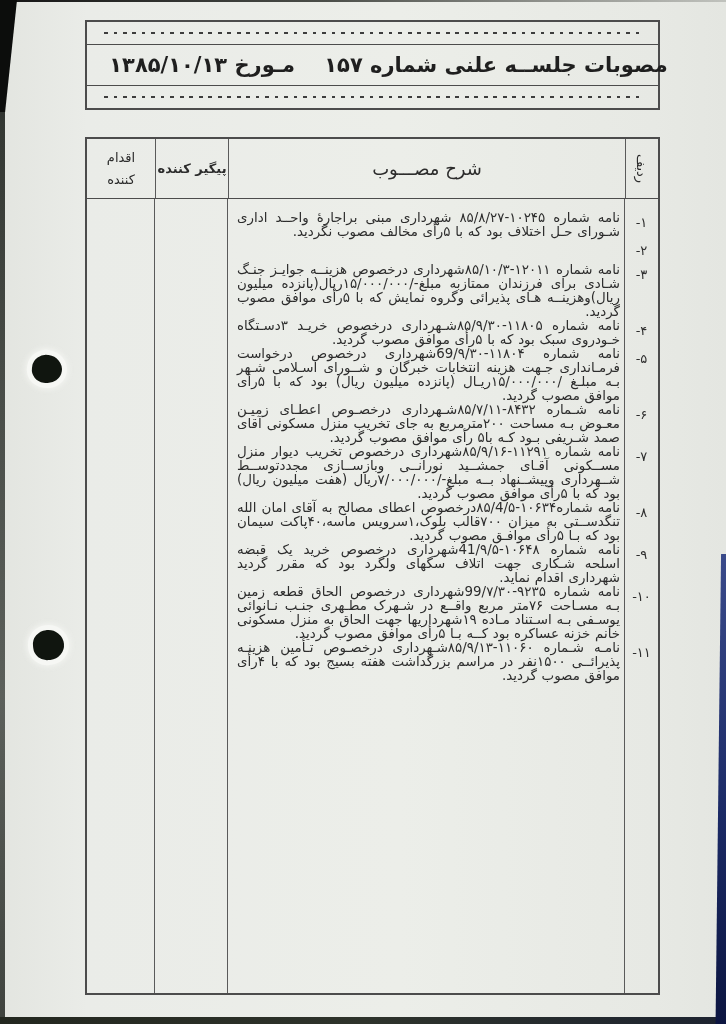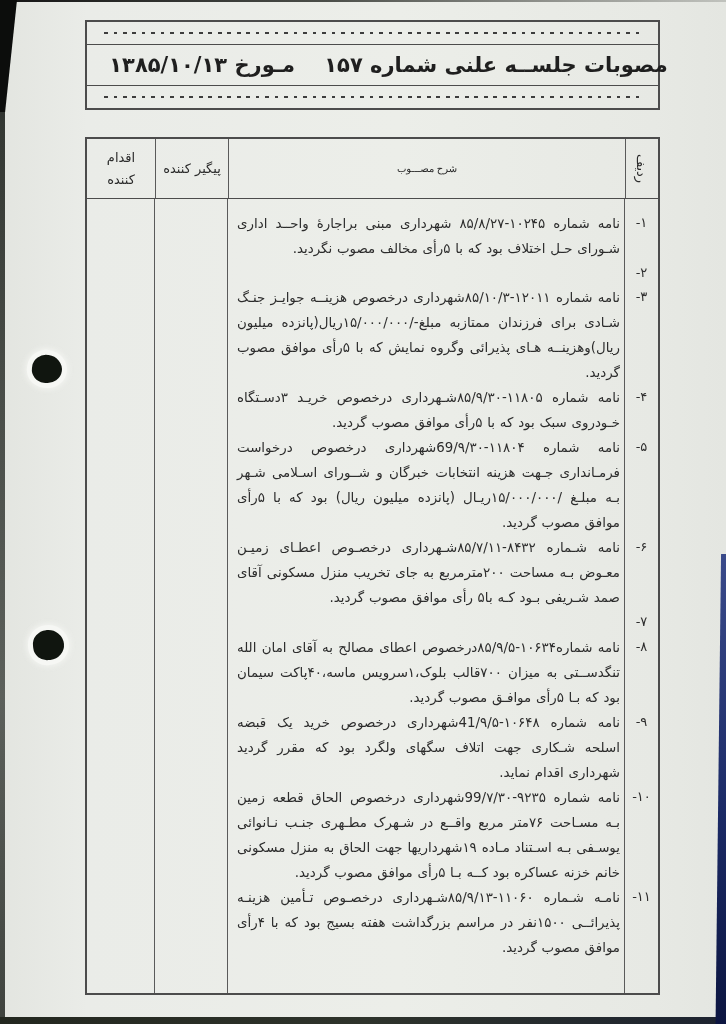--- a/index.html
+++ b/index.html
@@ -40,33 +40,33 @@
     display:flex;align-items:center;justify-content:center;}
   .doc-title{font-size:21px;font-weight:bold;color:#1f1f1f;white-space:pre;letter-spacing:.2px;margin-left:32px;}
   
   .table{position:absolute;left:85px;top:137px;width:575px;height:858px;
     border:2px solid #4c4c4c;box-sizing:border-box;}
   .thead{display:flex;direction:rtl;height:60px;border-bottom:1.6px solid #4c4c4c;box-sizing:border-box;}
   .th{display:flex;align-items:center;justify-content:center;box-sizing:border-box;
     color:#2c2c2c;font-size:13.5px;text-align:center;}
   .th-radif{flex:0 0 33px;border-left:1.5px solid #5a5a5a;}
   .th-radif .rot{transform:rotate(90deg);white-space:nowrap;font-size:13px;}
-  .th-sharh{flex:0 0 397px;border-left:1.5px solid #5a5a5a;font-size:10px;letter-spacing:1px;font-family:Liberation Serif, serif;}
-  .th-peygir{flex:0 0 73px;border-left:1.5px solid #5a5a5a;font-size:13px;}
+  .th-sharh{flex:0 0 397px;border-left:1.5px solid #5a5a5a;font-size:18px;letter-spacing:1px;}
+  .th-peygir{flex:0 0 73px;border-left:1.5px solid #5a5a5a;font-size:13px;font-weight:bold;}
   .th-eqdam{flex:1 1 auto;font-size:13px;line-height:22px;padding:8px 6px;}
   .tbody{position:relative;height:794px;box-sizing:border-box;direction:rtl;}
   .vline{position:absolute;top:0;bottom:0;width:1.5px;background:#5a5a5a;}
   .vl-1{right:33px;}   
   .vl-2{right:430px;}  
   .vl-3{right:503px;}  
   .items{padding-top:12px;}
   .item{display:flex;direction:rtl;align-items:flex-start;}
   .item .num{flex:0 0 33px;text-align:center;font-size:13px;line-height:24.4px;color:#2e2e2e;}
   .item .txt{flex:0 0 397px;box-sizing:border-box;padding:0 5px 0 9px;
-    font-size:13.4px;line-height:25px;color:#2c2c2c;
+    font-size:13.4px;line-height:14px;color:#2c2c2c;
     text-align:justify;text-align-last:auto;word-spacing:.5px;}
 </style>
 </head>
 <body>
 
 <div class="scan">
 
   <div class="edge-top"></div>
   <div class="edge-left"></div>
   <div class="corner-wedge"></div>
@@ -120,24 +120,25 @@
           <div class="item">
             <div class="num">۵-</div>
             <div class="txt">نامه شماره ۱۱۸۰۴-69/۹/۳۰شهرداری درخصوص درخواست فرمـانداری جـهت هزینه انتخابات خبرگان و شــورای اسـلامی شـهر بـه مبلـغ /۱۵/۰۰۰/۰۰۰ریـال (پانزده میلیون ریال) بود که با ۵رأی موافق مصوب گردید.</div>
           </div>
           <div class="item">
             <div class="num">۶-</div>
             <div class="txt">نامه شـماره ۸۴۳۲-۸۵/۷/۱۱شـهرداری درخصـوص اعطـای زمیـن معـوض بـه مساحت ۲۰۰مترمربع به جای تخریب منزل مسکونی آقای صمد شـریفی بـود کـه با۵ رأی موافق مصوب گردید.</div>
           </div>
           <div class="item">
             <div class="num">۷-</div>
+            <div class="txt">نامه شماره ۱۱۲۹۱-۸۵/۹/۱۶شهرداری درخصوص تخریب دیوار منزل مســکونی آقـای جمشــید نورانــی وبازســازی مجددتوســط شــهرداری وپیشــنهاد بــه مبلغ-/۷/۰۰۰/۰۰۰ریال (هفت میلیون ریال) بود که با ۵رأی موافق مصوب گردید.</div>
           </div>
           <div class="item">
             <div class="num">۸-</div>
-            <div class="txt">نامه شماره۱۰۶۳۴-۸۵/۹/۵درخصوص اعطای مصالح به آقای امان الله تنگدســتی به میزان ۷۰۰قالب بلوک،۱سرویس ماسه،۴۰پاکت سیمان بود که بـا ۵رأی موافـق مصوب گردید.</div>
+            <div class="txt">نامه شماره۱۰۶۳۴-۸۵/4/۵درخصوص اعطای مصالح به آقای امان الله تنگدســتی به میزان ۷۰۰قالب بلوک،۱سرویس ماسه،۴۰پاکت سیمان بود که بـا ۵رأی موافـق مصوب گردید.</div>
           </div>
           <div class="item">
             <div class="num">۹-</div>
             <div class="txt">نامه شماره ۱۰۶۴۸-41/۹/۵شهرداری درخصوص خرید یک قبضه اسلحه شـکاری جهت اتلاف سگهای ولگرد بود که مقرر گردید شهرداری اقدام نماید.</div>
           </div>
           <div class="item">
             <div class="num">۱۰-</div>
             <div class="txt">نامه شماره ۹۲۳۵-99/۷/۳۰شهرداری درخصوص الحاق قطعه زمین بـه مسـاحت ۷۶متر مربع واقــع در شـهرک مطـهری جنـب نـانوائی یوسـفی بـه اسـتناد مـاده ۱۹شهرداریها جهت الحاق به منزل مسکونی خانم خزنه عساکره بود کــه بـا ۵رأی موافق مصوب گردید.</div>
           </div>
           <div class="item">

